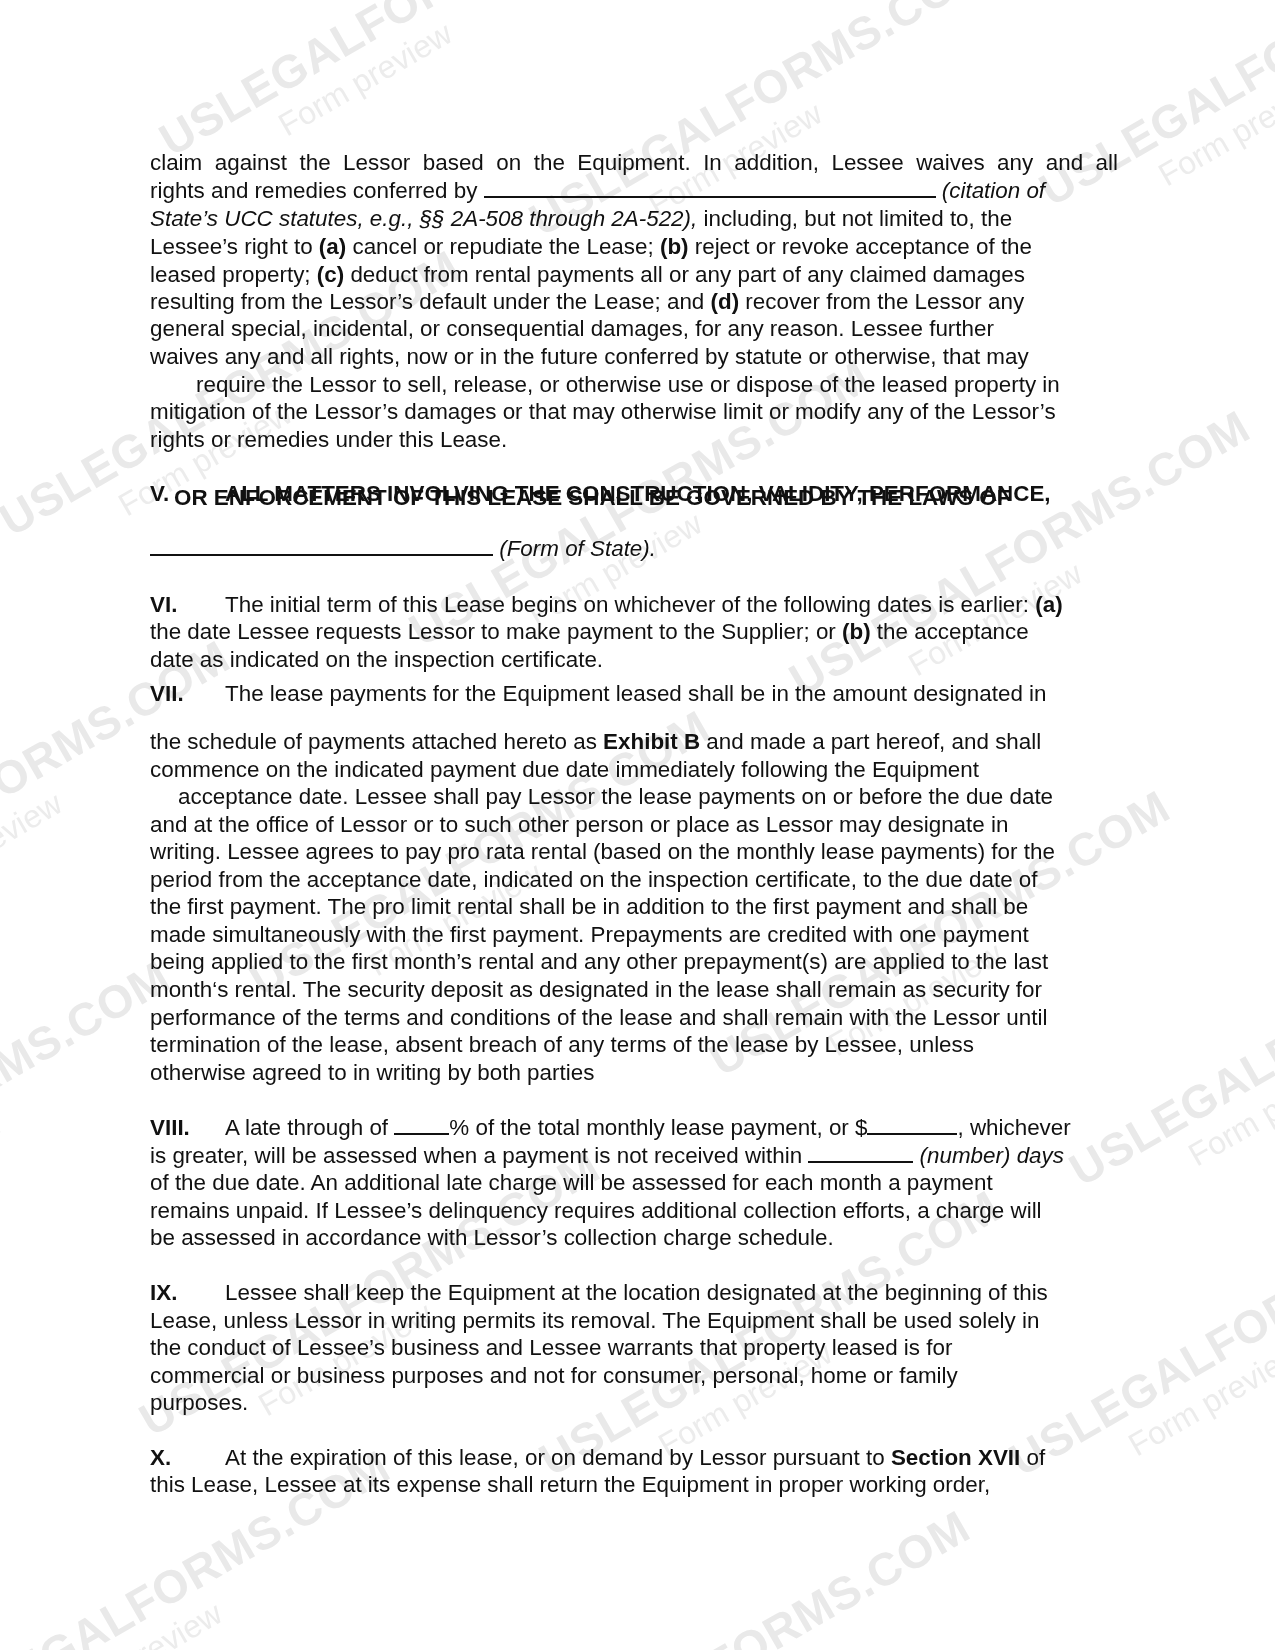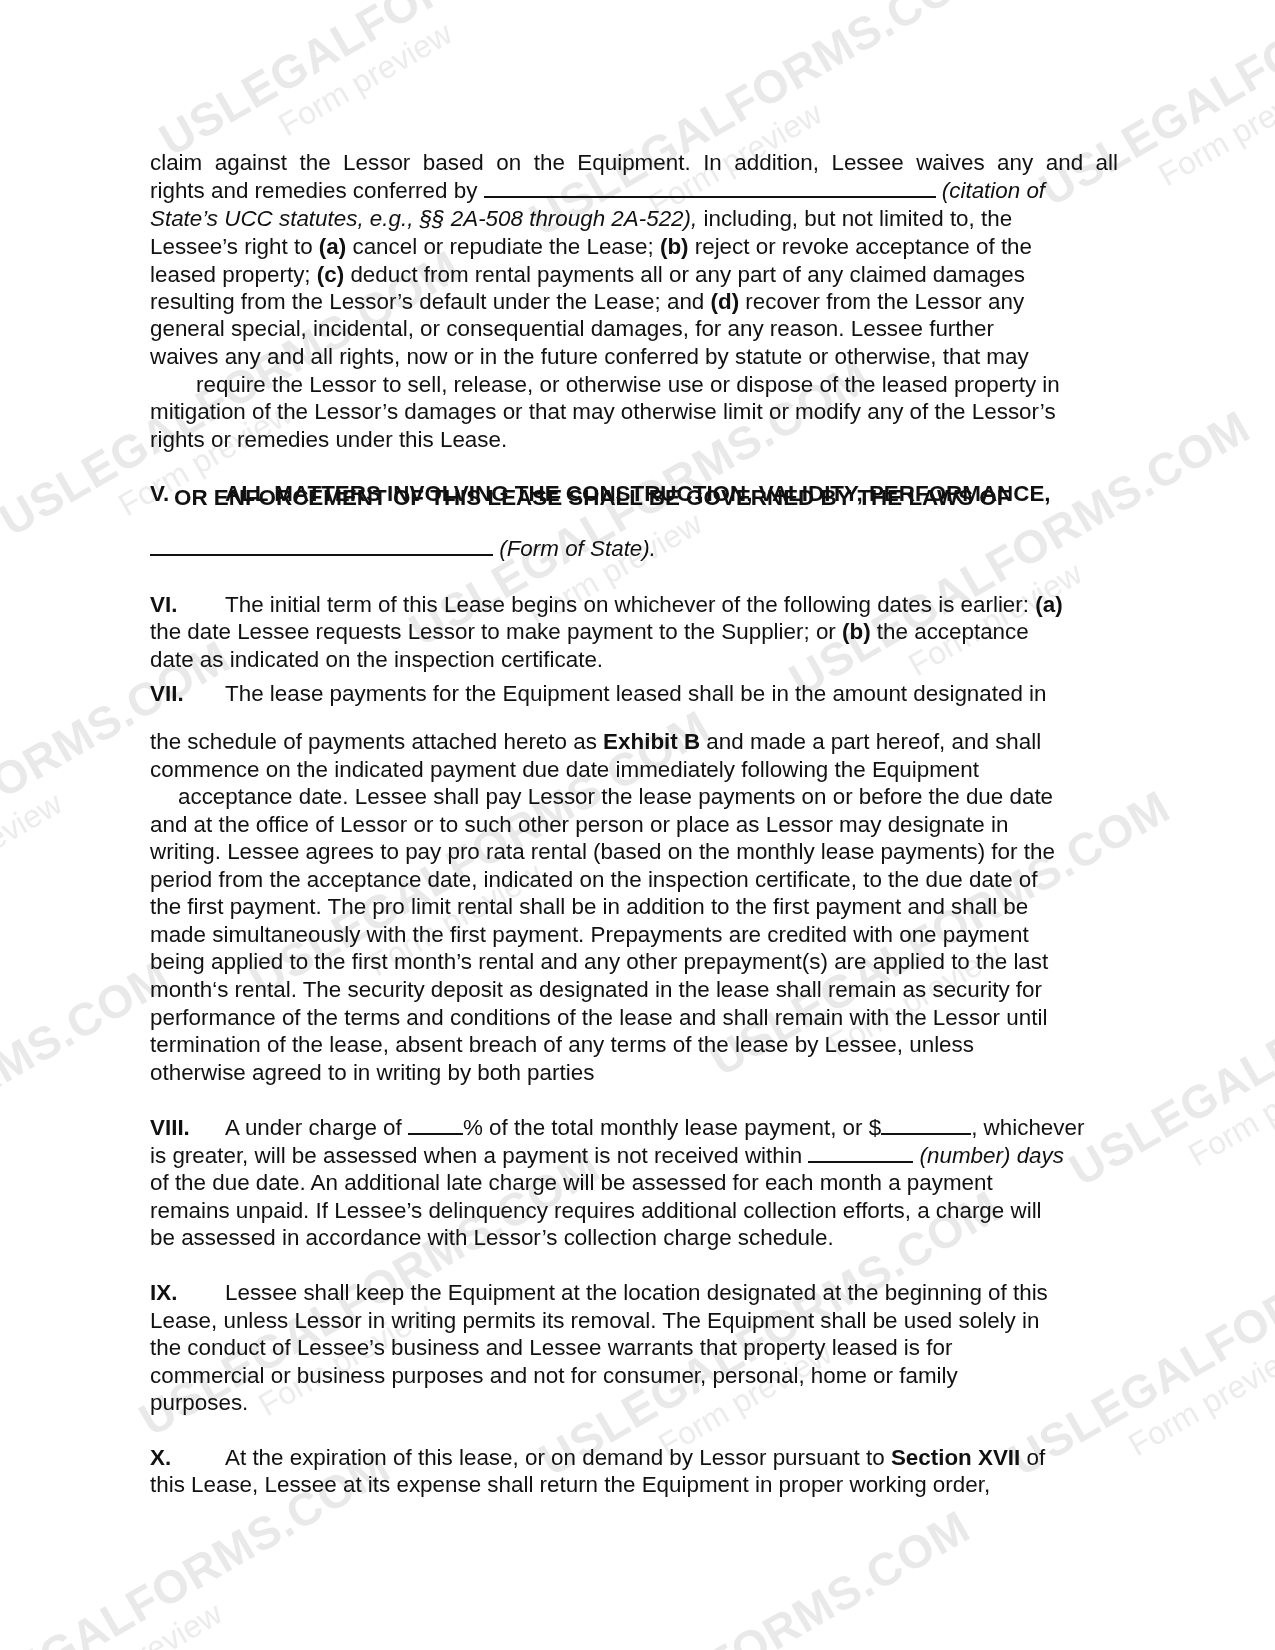--- a/index.html
+++ b/index.html
@@ -148,21 +148,21 @@
     <div class="line" style="top:921px;">made simultaneously with the first payment. Prepayments are credited with one payment</div>
     <div class="line" style="top:948px;">being applied to the first month’s rental and any other prepayment(s) are applied to the last</div>
     <div class="line" style="top:976px;">month‘s rental. The security deposit as designated in the lease shall remain as security for</div>
     <div class="line" style="top:1004px;">performance of the terms and conditions of the lease and shall remain with the Lessor until</div>
     <div class="line" style="top:1031px;">termination of the lease, absent breach of any terms of the lease by Lessee, unless</div>
     <div class="line" style="top:1059px;">otherwise agreed to in writing by both parties</div>
   </div>
 
   <div>
     <div class="line" style="top:1114px;">
-      <span class="lab">VIII.</span><span>A under charge of </span><span class="blank" style="width:55px;"></span><span>% of the total monthly lease payment, or $</span><span class="blank" style="width:90px;"></span><span>, whichever</span>
+      <span class="lab">VIII.</span><span>A late through of </span><span class="blank" style="width:55px;"></span><span>% of the total monthly lease payment, or $</span><span class="blank" style="width:90px;"></span><span>, whichever</span>
     </div>
     <div class="line" style="top:1142px;">
       <span>is greater, will be assessed when a payment is not received within </span><span class="blank" style="width:105px;"></span>&nbsp;<span class="i">(number) days</span>
     </div>
     <div class="line" style="top:1169px;">of the due date. An additional late charge will be assessed for each month a payment</div>
     <div class="line" style="top:1197px;">remains unpaid. If Lessee’s delinquency requires additional collection efforts, a charge will</div>
     <div class="line" style="top:1224px;">be assessed in accordance with Lessor’s collection charge schedule.</div>
   </div>
 
   <div>

